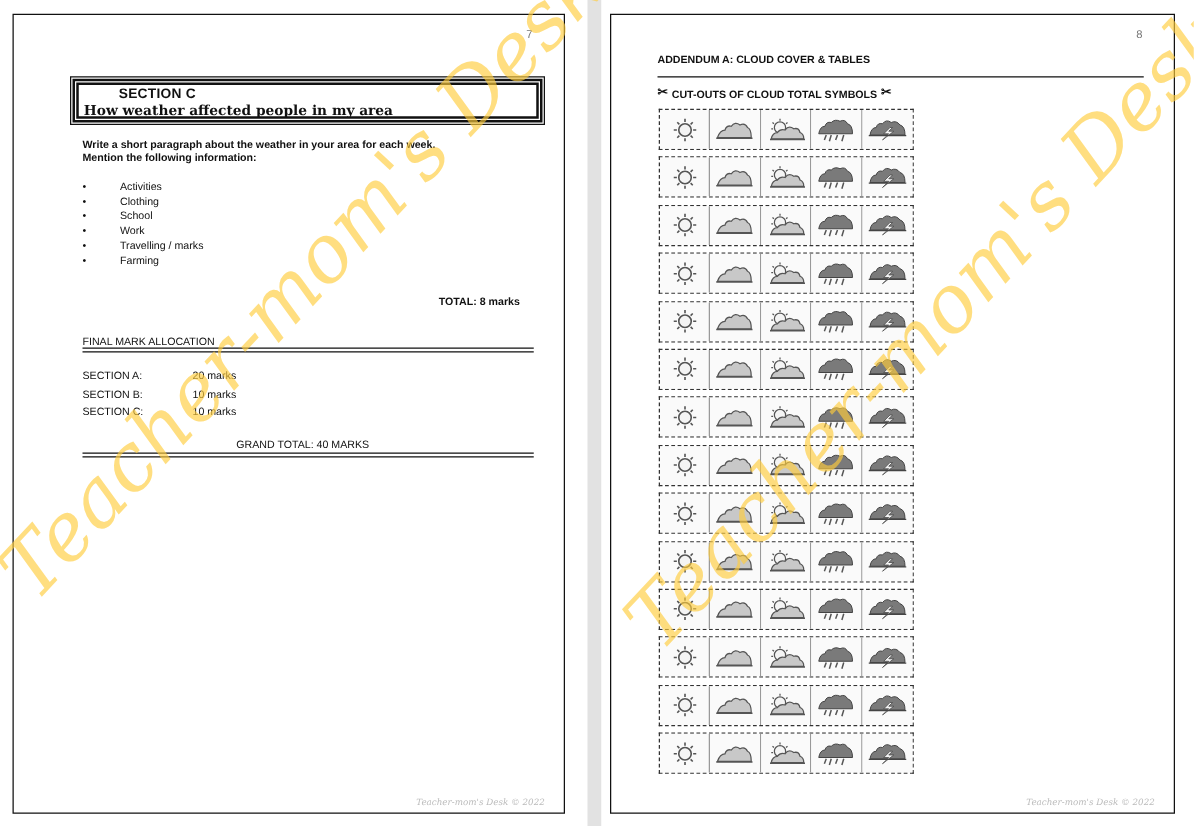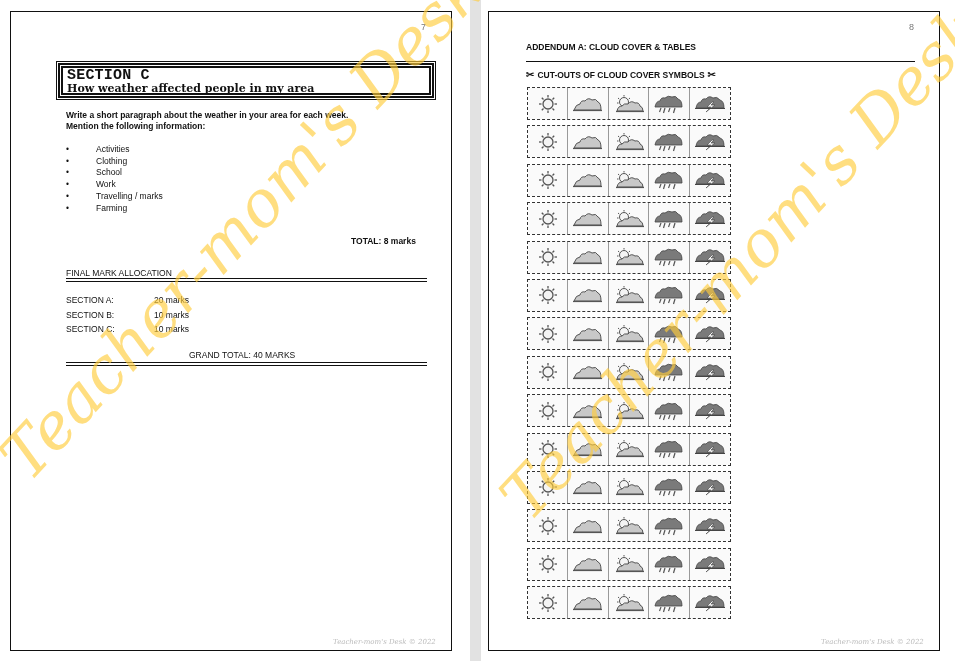--- a/index.html
+++ b/index.html
@@ -17,21 +17,21 @@
   .page-num { position: absolute; top: 10px; font-size: 9px; color: #777; }
   #page-left .page-num { left: 410px; }
   #page-right .page-num { left: 420px; }
 
   
   .sec-box {
     position: absolute; left: 47px; top: 51px; width: 376px; height: 35px;
     border: 5px double #111; padding: 1px 4px;
     outline: 1px solid #111; outline-offset: 1px;
   }
-  .sec-box .t1 { font-family: Liberation Mono, monospace; font-weight: bold; font-size: 15px; line-height: 13px; letter-spacing: 0.2px; }
+  .sec-box .t1 { font-family: Liberation Sans, sans-serif; font-weight: bold; font-size: 11px; line-height: 13px; letter-spacing: 0.2px; margin-left: 28px; }
   .sec-box .t2 { font-family: "DejaVu Serif", serif; font-weight: bold; font-size: 11px; line-height: 14px; }
 
   .instr { position: absolute; left: 55px; top: 98px; font-size: 8.5px; font-weight: bold; line-height: 11px; }
   .bullets { position: absolute; left: 55px; top: 132px; list-style: none; font-size: 8.5px; line-height: 11.7px; }
   .bullets li { display: flex; }
   .bullets .dot { width: 30px; }
 
   .total { position: absolute; left: 340px; top: 224px; font-size: 8.5px; font-weight: bold; }
 
   .fma-title { position: absolute; left: 55px; top: 256px; font-size: 8.5px; font-weight: normal; }
@@ -147,21 +147,21 @@
 </div>
 
 <div class="page" id="page-right">
   <div class="page-num">8</div>
 
   <div class="add-title">ADDENDUM A: CLOUD COVER &amp; TABLES</div>
   <div class="add-rule"></div>
 
   <div class="cut-title">
     <span class="scissors">✂</span>
-    <span>CUT-OUTS OF CLOUD COVER SYMBOLS</span>
+    <span>CUT-OUTS OF CLOUD TOTAL SYMBOLS</span>
     <span class="scissors">✂</span>
   </div>
 
   <div class="grid" id="symbol-grid">
       <div class="grid-row">
         <div class="cell">
           <svg viewBox="0 0 34 22">
             <circle cx="17" cy="11" r="5" fill="#f4f4f4" stroke="#555" stroke-width="1.3"></circle>
             <g stroke="#555" stroke-width="1.3">
               <line x1="17" y1="2" x2="17" y2="4.5"></line>

